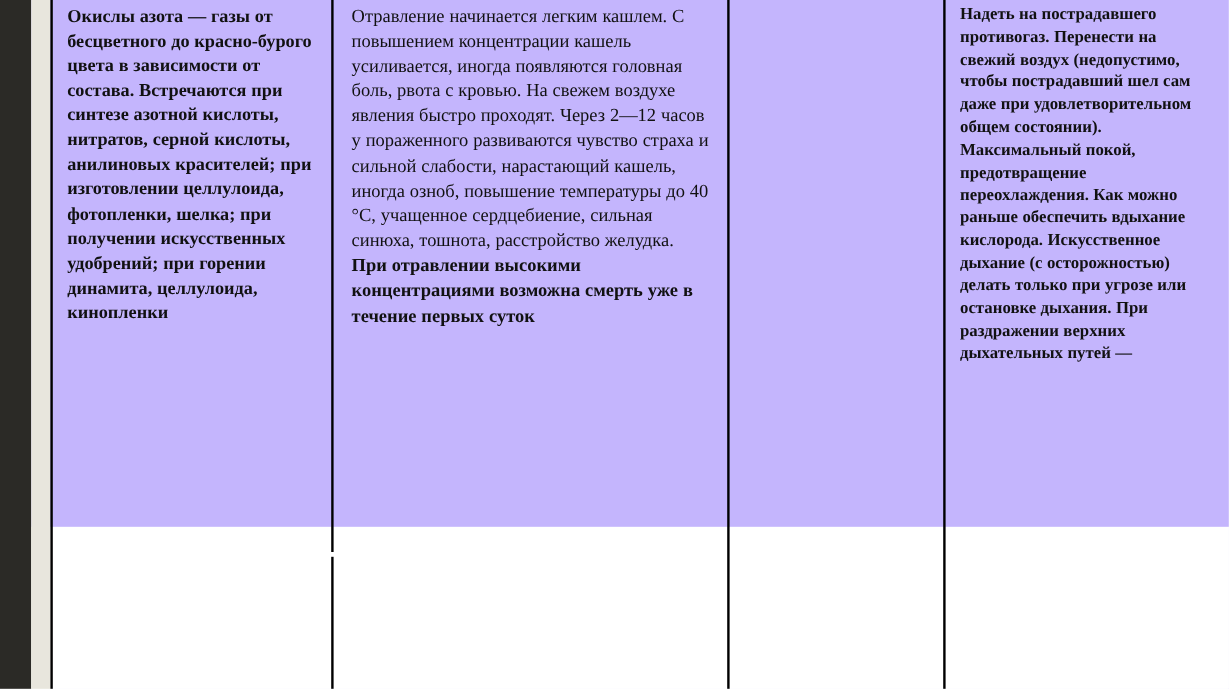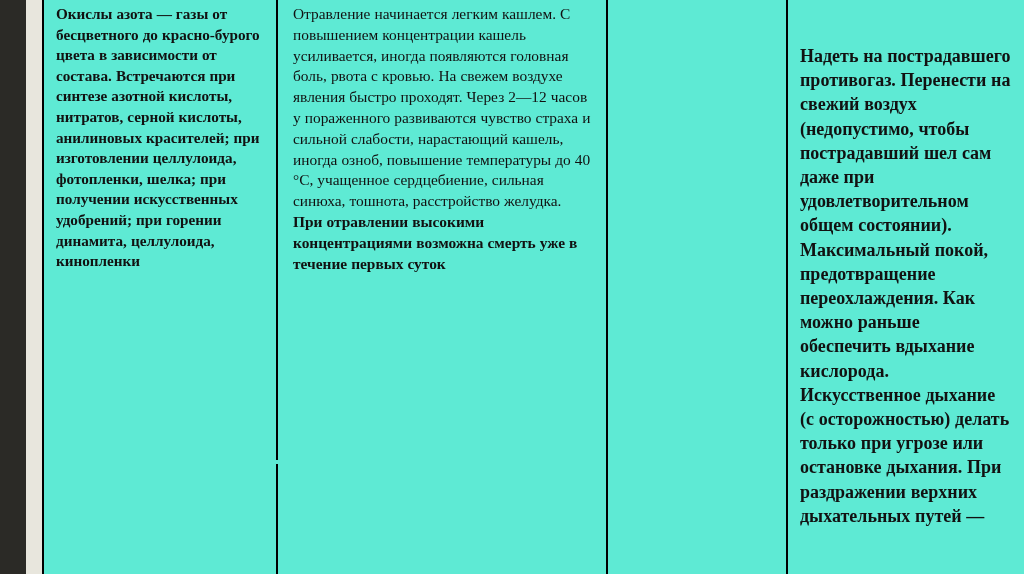--- a/index.html
+++ b/index.html
@@ -9,22 +9,22 @@
   }
   body {
     width: 1024px;
     height: 574px;
     overflow: hidden;
     font-family: "Liberation Serif", serif;
   }
   .page {
     position: relative;
     width: 1024px;
-    height: 574px;
-    background: #5eead4;
+    height: 439px;
+    background: #c4b5fd;
     box-sizing: border-box;
   }
   
   .binding-edge {
     position: absolute;
     left: 0;
     top: 0;
     width: 26px;
     height: 574px;
     background: #2b2a26;
@@ -80,21 +80,21 @@
     font-size: 15.3px;
     line-height: 1.345;
     color: #111111;
     text-align: left;
     hyphens: manual;
     word-spacing: 0.2px;
   }
   .col-1 .cell-text { font-size: 15.2px; line-height: 1.355; }
   .col-2 .cell-text { font-size: 15.4px; line-height: 1.35; }
   .col-3 .cell-text { font-size: 15.2px; line-height: 1.35; }
-  .col-4 .cell-text { font-size: 18px; line-height: 1.345; margin-top: 40px; }
+  .col-4 .cell-text { font-size: 14px; line-height: 1.345; }
 
   .bold { font-weight: bold; }
   .para { margin: 0; }
   .para + .para { margin-top: 0.35em; }
   .gap-para { margin-top: 1.15em; }
 </style>
 </head>
 <body>
 
 <div class="page">

